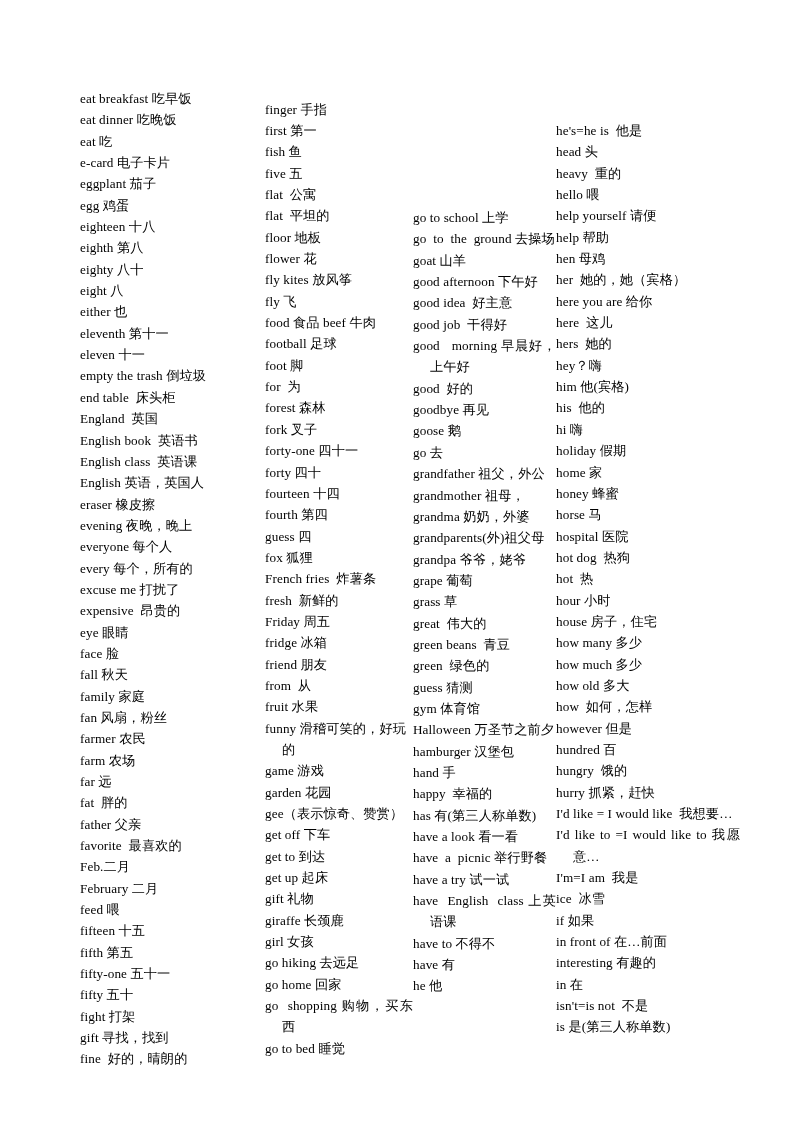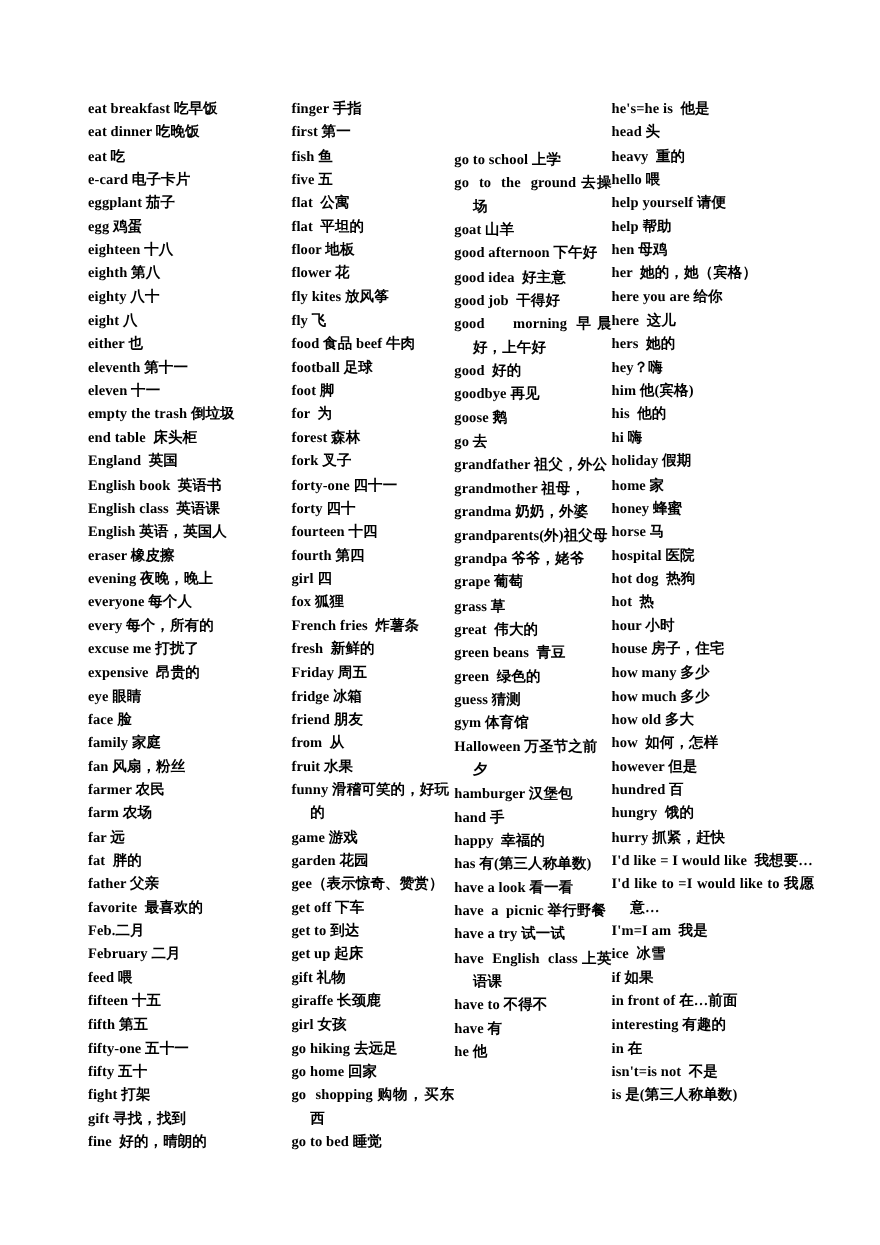--- a/index.html
+++ b/index.html
@@ -20,22 +20,21 @@
     overflow: hidden;
     box-sizing: border-box;
   }
   #columns {
     position: absolute;
     left: 80px;
     top: 88px;
     width: 660px;
     display: flex;
     flex-direction: row;
-    align-items: flex-start;
-    font-weight: bold;
+    align-items: center;
   }
   .vocab-column {
     display: flex;
     flex-direction: column;
   }
   .col-0 { width: 185px; }
   .col-1 { width: 148px; }
   .col-2 { width: 143px; margin-top: 46px; }
   .col-3 { width: 184px; }
 
@@ -89,20 +88,21 @@
       <div class="vocab-entry">English class  英语课</div>
       <div class="vocab-entry">English 英语，英国人</div>
       <div class="vocab-entry">eraser 橡皮擦</div>
       <div class="vocab-entry">evening 夜晚，晚上</div>
       <div class="vocab-entry">everyone 每个人</div>
       <div class="vocab-entry">every 每个，所有的</div>
       <div class="vocab-entry">excuse me 打扰了</div>
       <div class="vocab-entry">expensive  昂贵的</div>
       <div class="vocab-entry">eye 眼睛</div>
       <div class="vocab-entry">face 脸</div>
+      <div class="vocab-entry">fall 秋天</div>
       <div class="vocab-entry">family 家庭</div>
       <div class="vocab-entry">fan 风扇，粉丝</div>
       <div class="vocab-entry">farmer 农民</div>
       <div class="vocab-entry">farm 农场</div>
       <div class="vocab-entry">far 远</div>
       <div class="vocab-entry">fat  胖的</div>
       <div class="vocab-entry">father 父亲</div>
       <div class="vocab-entry">favorite  最喜欢的</div>
       <div class="vocab-entry">Feb.二月</div>
       <div class="vocab-entry">February 二月</div>
@@ -130,21 +130,21 @@
       <div class="vocab-entry">food 食品 beef 牛肉</div>
       <div class="vocab-entry">football 足球</div>
       <div class="vocab-entry">foot 脚</div>
       <div class="vocab-entry">for  为</div>
       <div class="vocab-entry">forest 森林</div>
       <div class="vocab-entry">fork 叉子</div>
       <div class="vocab-entry">forty-one 四十一</div>
       <div class="vocab-entry">forty 四十</div>
       <div class="vocab-entry">fourteen 十四</div>
       <div class="vocab-entry">fourth 第四</div>
-      <div class="vocab-entry">girl 四</div>
+      <div class="vocab-entry">guess 四</div>
       <div class="vocab-entry">fox 狐狸</div>
       <div class="vocab-entry">French fries  炸薯条</div>
       <div class="vocab-entry">fresh  新鲜的</div>
       <div class="vocab-entry">Friday 周五</div>
       <div class="vocab-entry">fridge 冰箱</div>
       <div class="vocab-entry">friend 朋友</div>
       <div class="vocab-entry">from  从</div>
       <div class="vocab-entry">fruit 水果</div>
       <div class="vocab-entry wrap">funny 滑稽可笑的，好玩的</div>
       <div class="vocab-entry">game 游戏</div>

